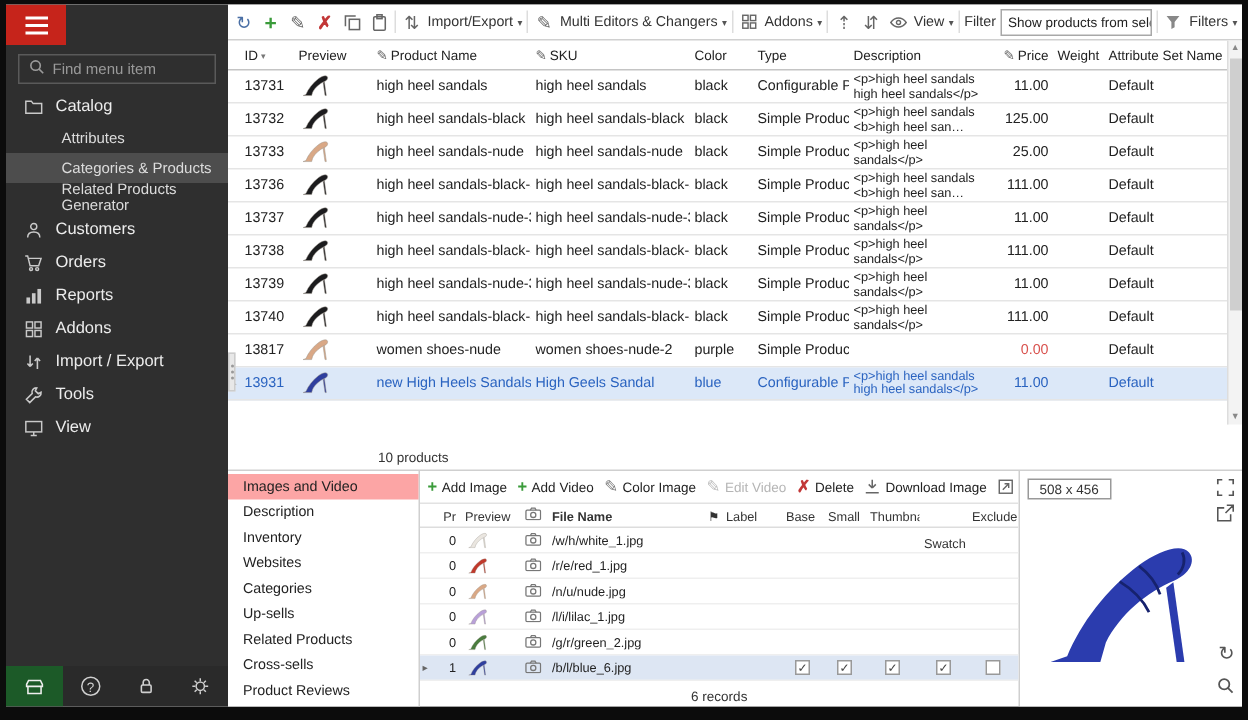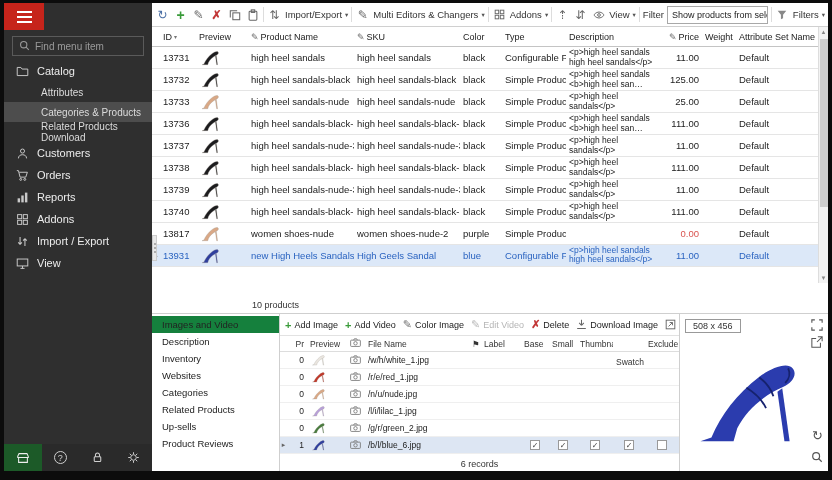--- a/index.html
+++ b/index.html
@@ -54,21 +54,21 @@
   .vs-thumb{position:absolute;left:1px;width:8px;top:12px;height:168px;background:#cfcfcf}
   .vs-bottom{position:absolute;bottom:0;left:0;right:0}
   .drag-nub{position:absolute;left:0;top:208px;width:5px;height:26px;background:#e8e8e8;border:1px solid #ccc;display:flex;flex-direction:column;align-items:center;justify-content:center;gap:2px;cursor:pointer}
   .drag-nub i{width:2px;height:2px;background:#999;border-radius:50%}
   .grid-status{height:16px;margin-top:auto;font-size:9px;color:#333;padding-left:100px;display:flex;align-items:center}
 
   
   .bottom{height:158px;border-top:1px solid #cfcfcf;display:flex}
   .tabs{width:128px;border-right:1px solid #cfcfcf;padding-top:2px;background:#fff}
   .tab{height:17px;display:flex;align-items:center;padding-left:10px;font-size:9.5px;color:#222;cursor:pointer}
-  .tab.sel{background:#15803d}
+  .tab.sel{background:#fca5a5}
 
   .images-panel{flex:1;display:flex;flex-direction:column;border-right:1px solid #cfcfcf;min-width:0;overflow:hidden}
   .img-toolbar{height:22px;display:flex;align-items:center;gap:7px;padding:0 5px;font-size:9px;color:#222;border-bottom:1px solid #e2e2e2;white-space:nowrap;overflow:hidden}
   .img-btn{display:flex;align-items:center;gap:3px;cursor:pointer;flex-shrink:0}
   .img-btn.disabled{color:#b5b5b5;cursor:default}
   .ib-ic{font-size:11px;display:flex;align-items:center}
   .ib-ic.green{color:#3a9b3a;font-weight:bold}
   .ib-ic.red{color:#c23737;font-weight:bold}
   .ib-ic.gray{color:#777}
   .ib-ic.lightgray{color:#bbb}
@@ -118,21 +118,21 @@
           </span>
           <span class="sb-lb">Catalog</span>
         </div>
         <div class="sb-item child">
           <span class="sb-lb">Attributes</span>
         </div>
         <div class="sb-item child sel">
           <span class="sb-lb">Categories &amp; Products</span>
         </div>
         <div class="sb-item child">
-          <span class="sb-lb">Related Products Download</span>
+          <span class="sb-lb">Related Products Generator</span>
         </div>
         <div class="sb-item">
           <span class="sb-ic">
             <svg width="13" height="13" viewBox="0 0 16 16" fill="none" stroke="currentColor" stroke-width="1.2">
               <circle cx="8" cy="5" r="2.5"></circle>
               <path d="M3 14c0-3 2.2-4.5 5-4.5s5 1.5 5 4.5"></path>
             </svg>
           </span>
           <span class="sb-lb">Customers</span>
         </div>
@@ -167,20 +167,28 @@
           </span>
           <span class="sb-lb">Addons</span>
         </div>
         <div class="sb-item">
           <span class="sb-ic">
             <svg width="13" height="13" viewBox="0 0 16 16" fill="none" stroke="currentColor" stroke-width="1.3">
               <path d="M5 2.5v9M5 11.5L2.8 9M5 11.5L7.2 9M11 13.5v-9M11 4.5L8.8 7M11 4.5L13.2 7"></path>
             </svg>
           </span>
           <span class="sb-lb">Import / Export</span>
+        </div>
+        <div class="sb-item">
+          <span class="sb-ic">
+            <svg width="13" height="13" viewBox="0 0 16 16" fill="none" stroke="currentColor" stroke-width="1.3">
+              <path d="M10.5 2a3.5 3.5 0 0 0-3.8 4.6L2 11.3 4.7 14l4.7-4.7A3.5 3.5 0 0 0 14 5.5l-2.3 1.2-2.4-2.4z"></path>
+            </svg>
+          </span>
+          <span class="sb-lb">Tools</span>
         </div>
         <div class="sb-item">
           <span class="sb-ic">
             <svg width="13" height="13" viewBox="0 0 16 16" fill="none" stroke="currentColor" stroke-width="1.2">
               <rect x="1.5" y="2.5" width="13" height="8.5"></rect>
               <path d="M5.5 14h5M8 11v3"></path>
             </svg>
           </span>
           <span class="sb-lb">View</span>
         </div>
@@ -530,24 +538,27 @@
           <div class="tab">
             <span>Inventory</span>
           </div>
           <div class="tab">
             <span>Websites</span>
           </div>
           <div class="tab">
             <span>Categories</span>
           </div>
           <div class="tab">
+            <span>Up-sells</span>
+          </div>
+          <div class="tab">
             <span>Related Products</span>
           </div>
           <div class="tab">
-            <span>Up-sells</span>
+            <span>Cross-sells</span>
           </div>
           <div class="tab">
             <span>Product Reviews</span>
           </div>
         </div>
 
       <div class="images-panel">
         <div class="img-toolbar" id="img-toolbar">
             <span class="img-btn">
               <span class="ib-ic green">+</span>
@@ -589,21 +600,21 @@
           </div>
         <div class="img-header" id="img-header">
             <span class="cell" style="width: 7px;"></span>
             <span class="cell right" style="width: 20px;">Pr</span>
             <span class="cell" style="width: 40px;">Preview</span>
             <span class="cell" style="width: 18px;"><svg width="11" height="9" viewBox="0 0 14 11" fill="none" stroke="#777" stroke-width="1.1">
                 <rect x="0.8" y="2.5" width="12.4" height="8" rx="1"></rect>
                 <circle cx="7" cy="6.5" r="2.2"></circle>
                 <path d="M4.5 2.5l1-1.7h3l1 1.7"></path>
               </svg></span>
-            <span class="cell" style="width: 104px;">File Name</span>
+            <span class="cell" style="width: 104px; font-weight: bold;">File Name</span>
             <span class="cell" style="width: 12px;">⚑</span>
             <span class="cell" style="width: 40px;">Label</span>
             <span class="cell" style="width: 28px;">Base</span>
             <span class="cell" style="width: 28px;">Small</span>
             <span class="cell" style="width: 36px;">Thumbna</span>
             <span class="cell" style="width: 32px; margin-top: 36px;">Swatch</span>
             <span class="cell" style="width: 34px;">Exclude</span>
           </div>
         <div id="img-rows">
             <div class="img-row">

